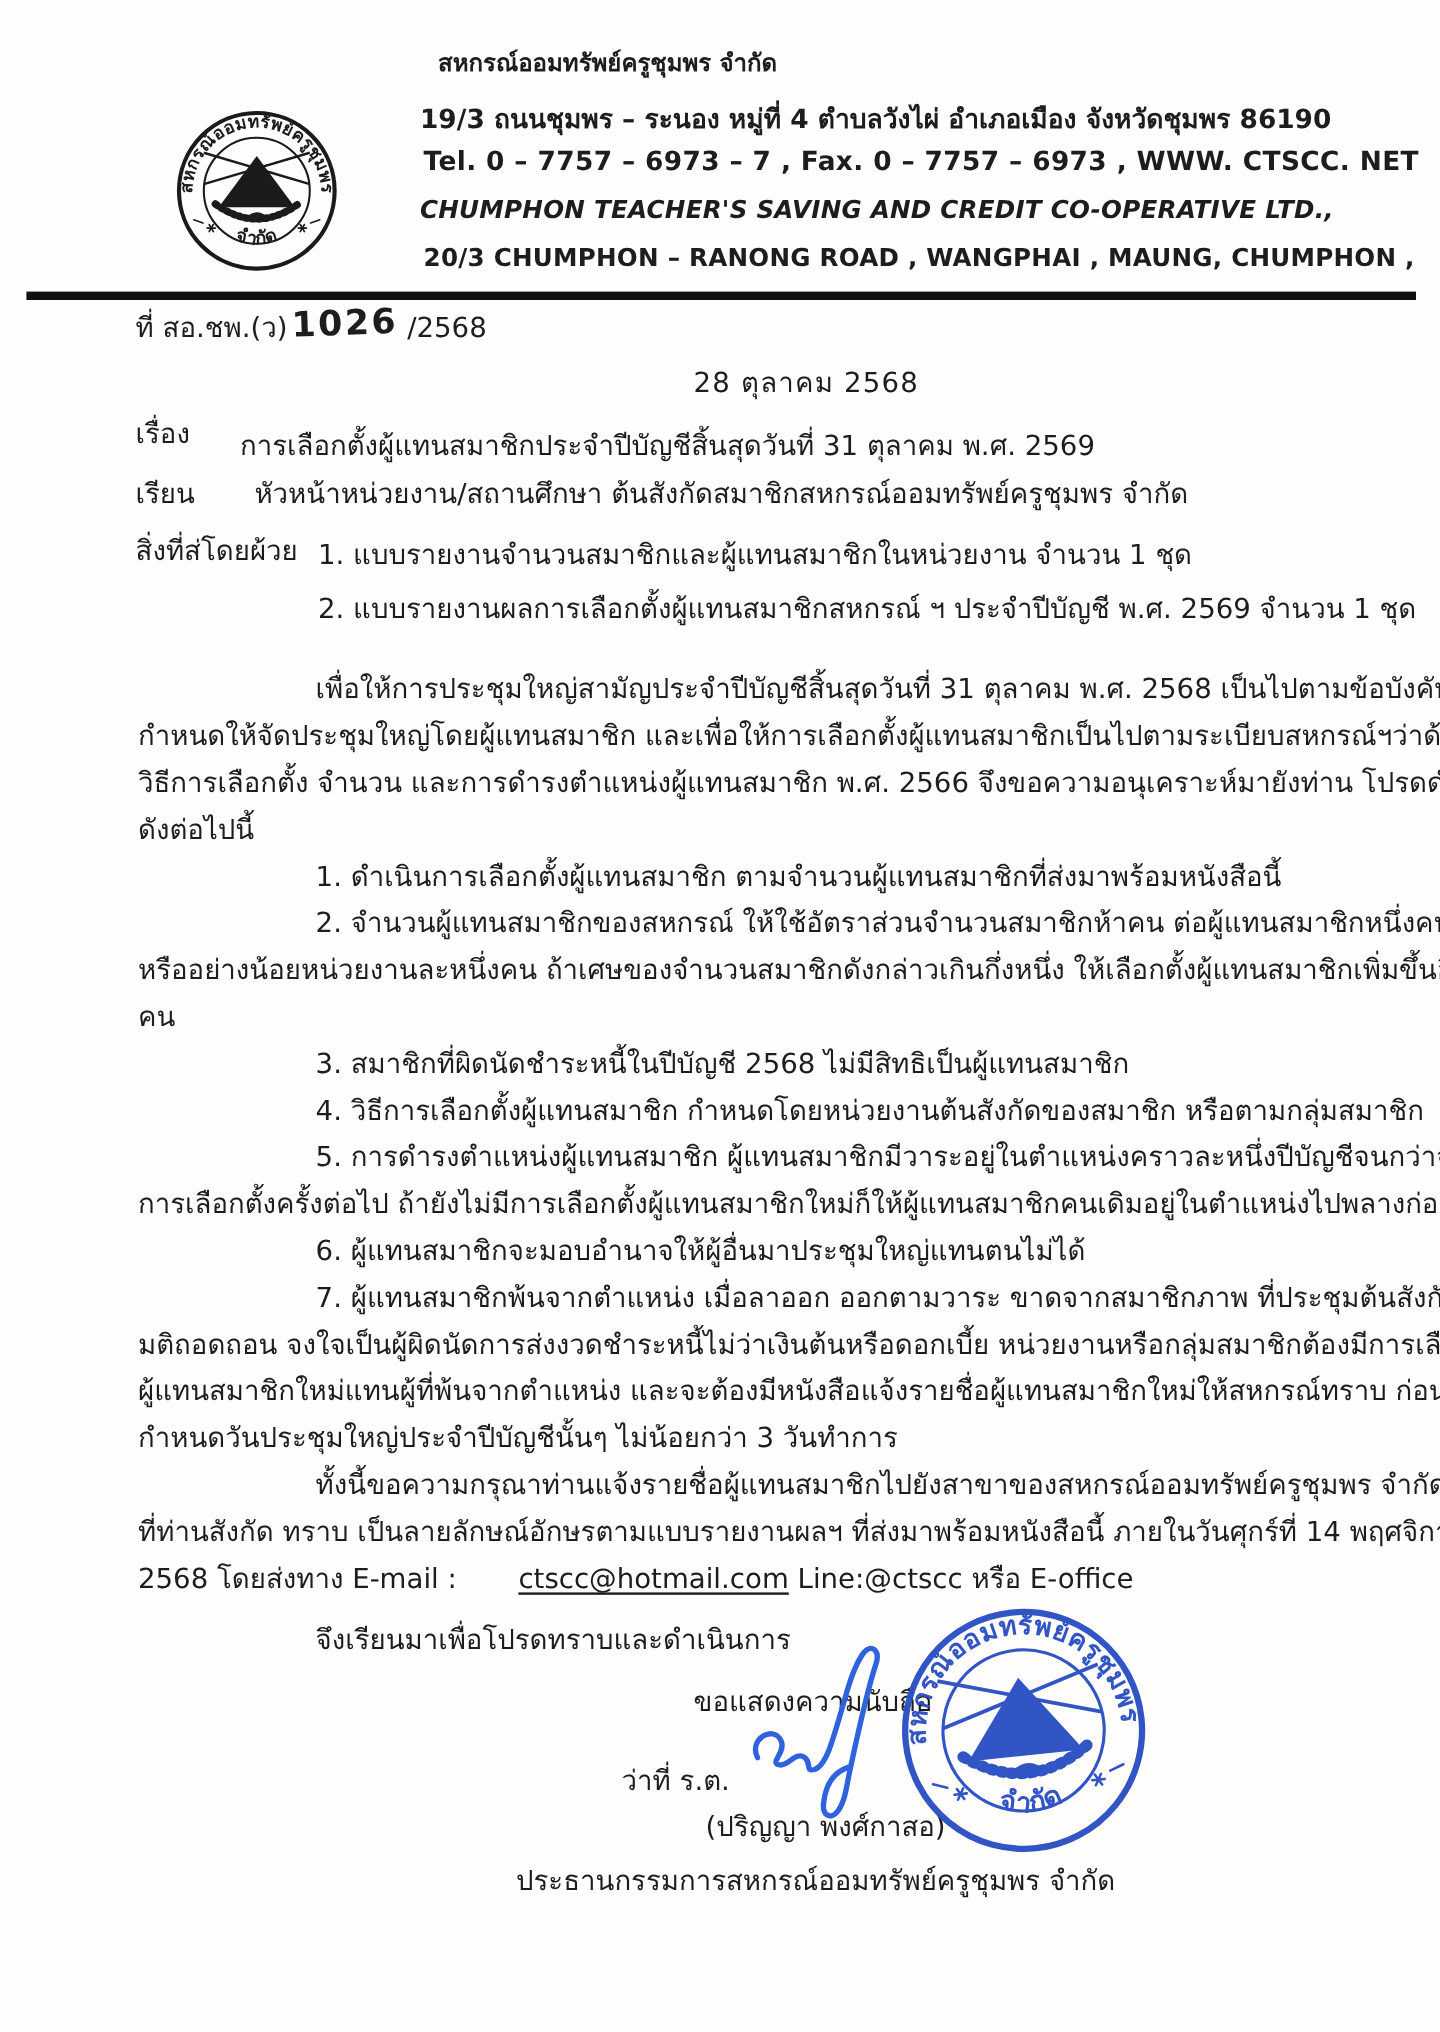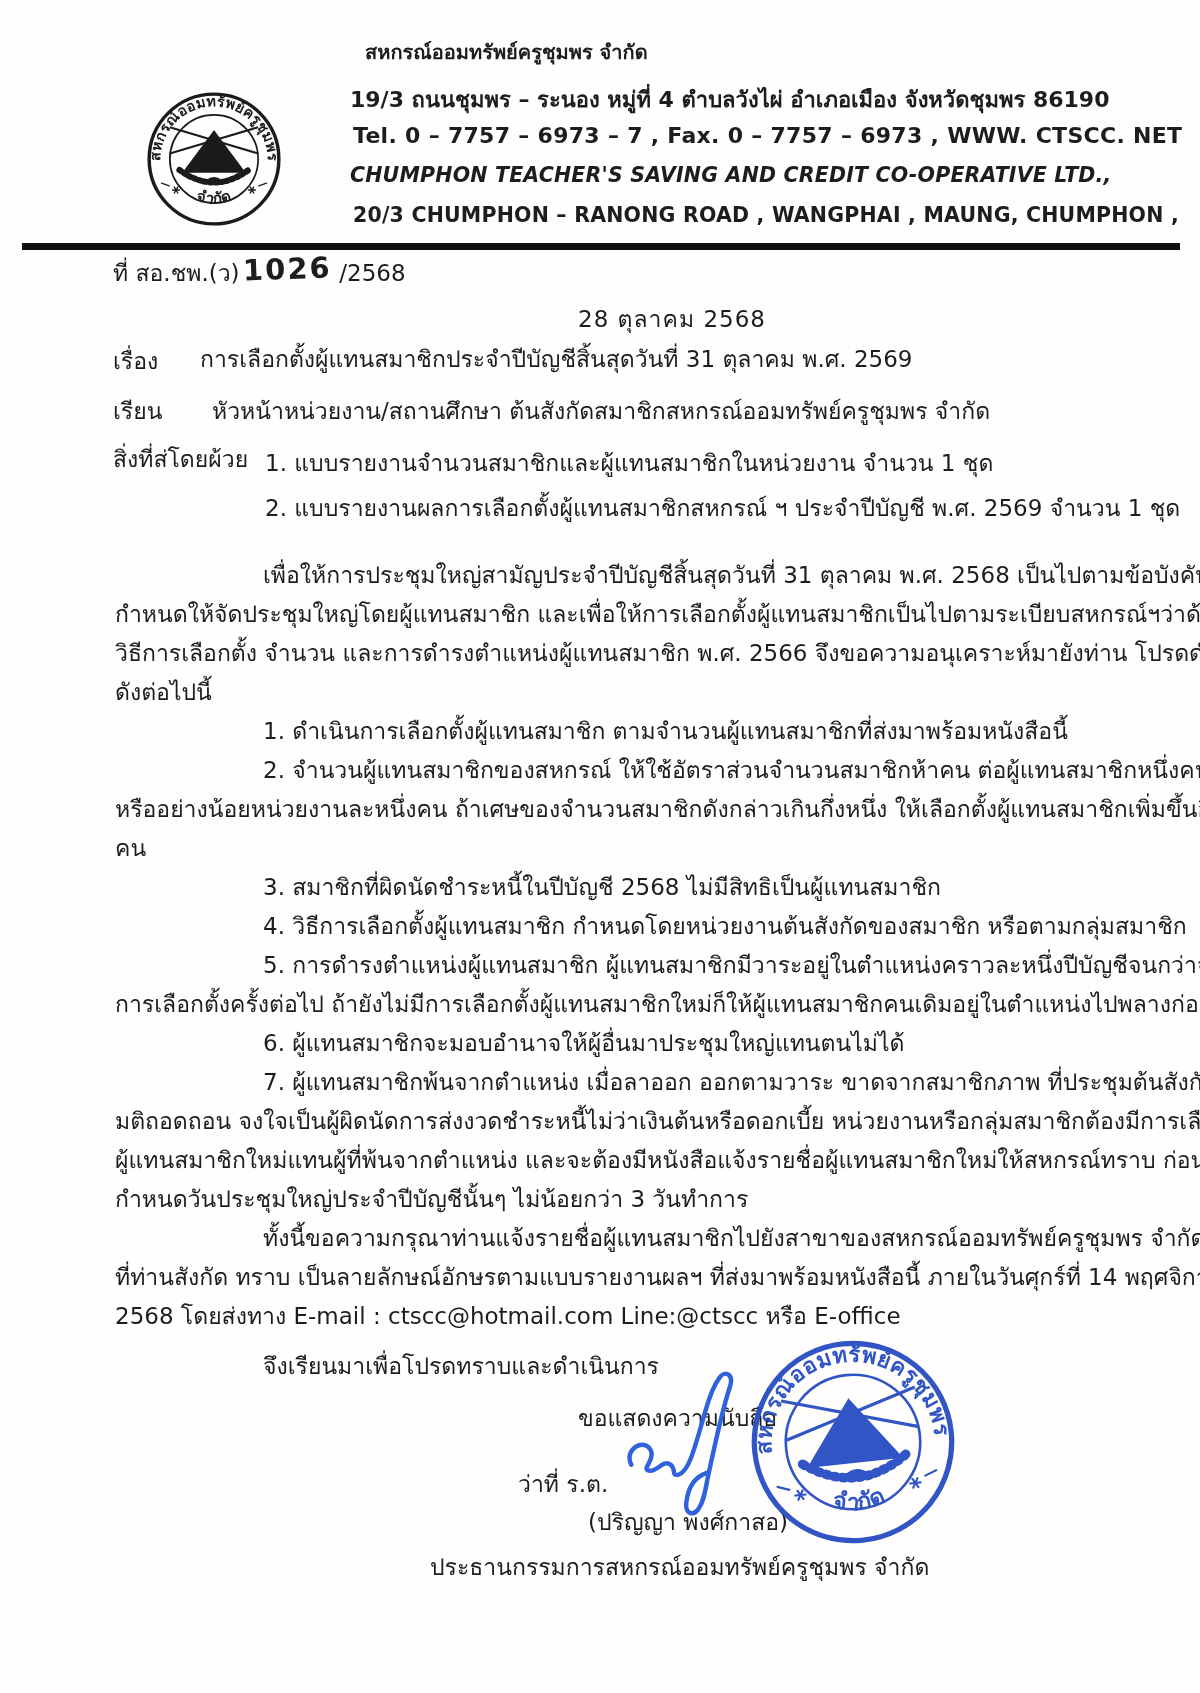--- a/index.html
+++ b/index.html
@@ -28,31 +28,31 @@
   
   .txt{position:absolute;white-space:nowrap;font-size:23px;}
   .doc-no{left:113px;top:254px;}
   .handwritten{
     display:inline-block;font-size:29px;font-weight:bold;letter-spacing:2px;
     transform:rotate(-2deg) translateY(-2px);margin:0 8px 0 3px;
   }
   .date-line{left:578px;top:301px;letter-spacing:1px;}
   .lbl{left:113px;}
   .subject-lbl{top:343px;}
-  .subject-val{left:200px;top:341px;}
+  .subject-val{left:200px;top:353px;}
   .to-lbl{top:393px;}
   .to-val{left:200px;top:393px;margin-left:12px;}
   .encl-lbl{top:441px;}
   .enclosures{position:absolute;left:265px;top:441px;font-size:23px;line-height:45px;}
   .enclosures div{white-space:nowrap;}
   
   .body-block{position:absolute;left:115px;top:556px;width:985px;font-size:23px;line-height:39px;}
   .body-block .line{white-space:nowrap;}
   .body-block .indent{padding-left:148px;}
-  .email-underline{text-underline-offset:4px;}
+  .email-underline{text-decoration:underline;text-underline-offset:4px;margin-left:44px;}
   
   .thanks{left:263px;top:1348px;}
   .respect{left:578px;top:1400px;}
   .rank{left:518px;top:1466px;}
   .signer-name{left:588px;top:1504px;}
   .signer-title{left:430px;top:1549px;}
   .signature{position:absolute;left:620px;top:1368px;width:135px;height:148px;z-index:5;}
   .seal-blue{left:748px;top:1336px;width:210px;height:212px;color:var(--stamp-blue);z-index:4;transform:rotate(-6deg);opacity:.96;}
   .seal text{font-weight:bold;}
 </style>

